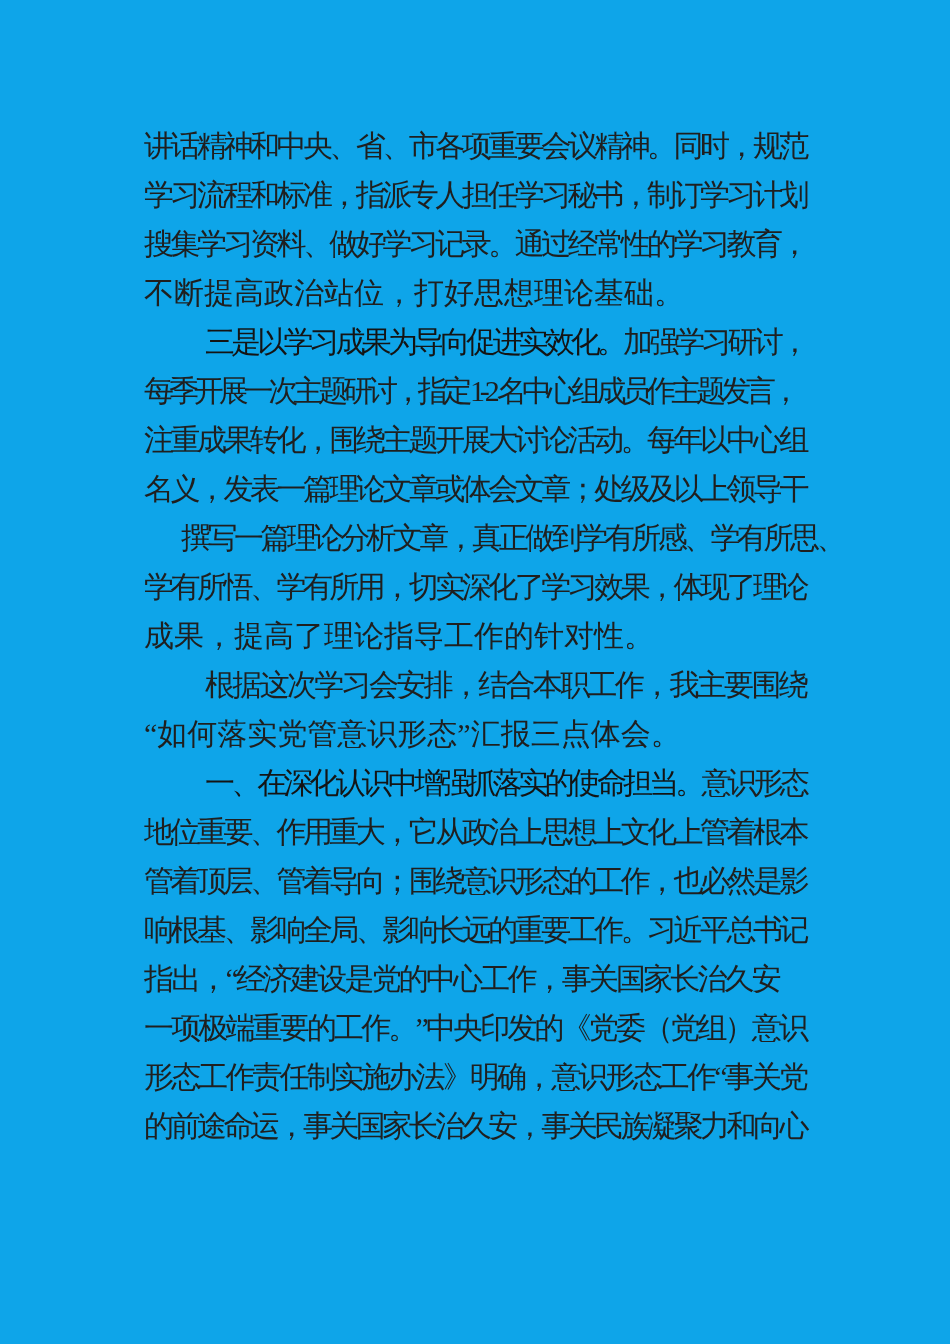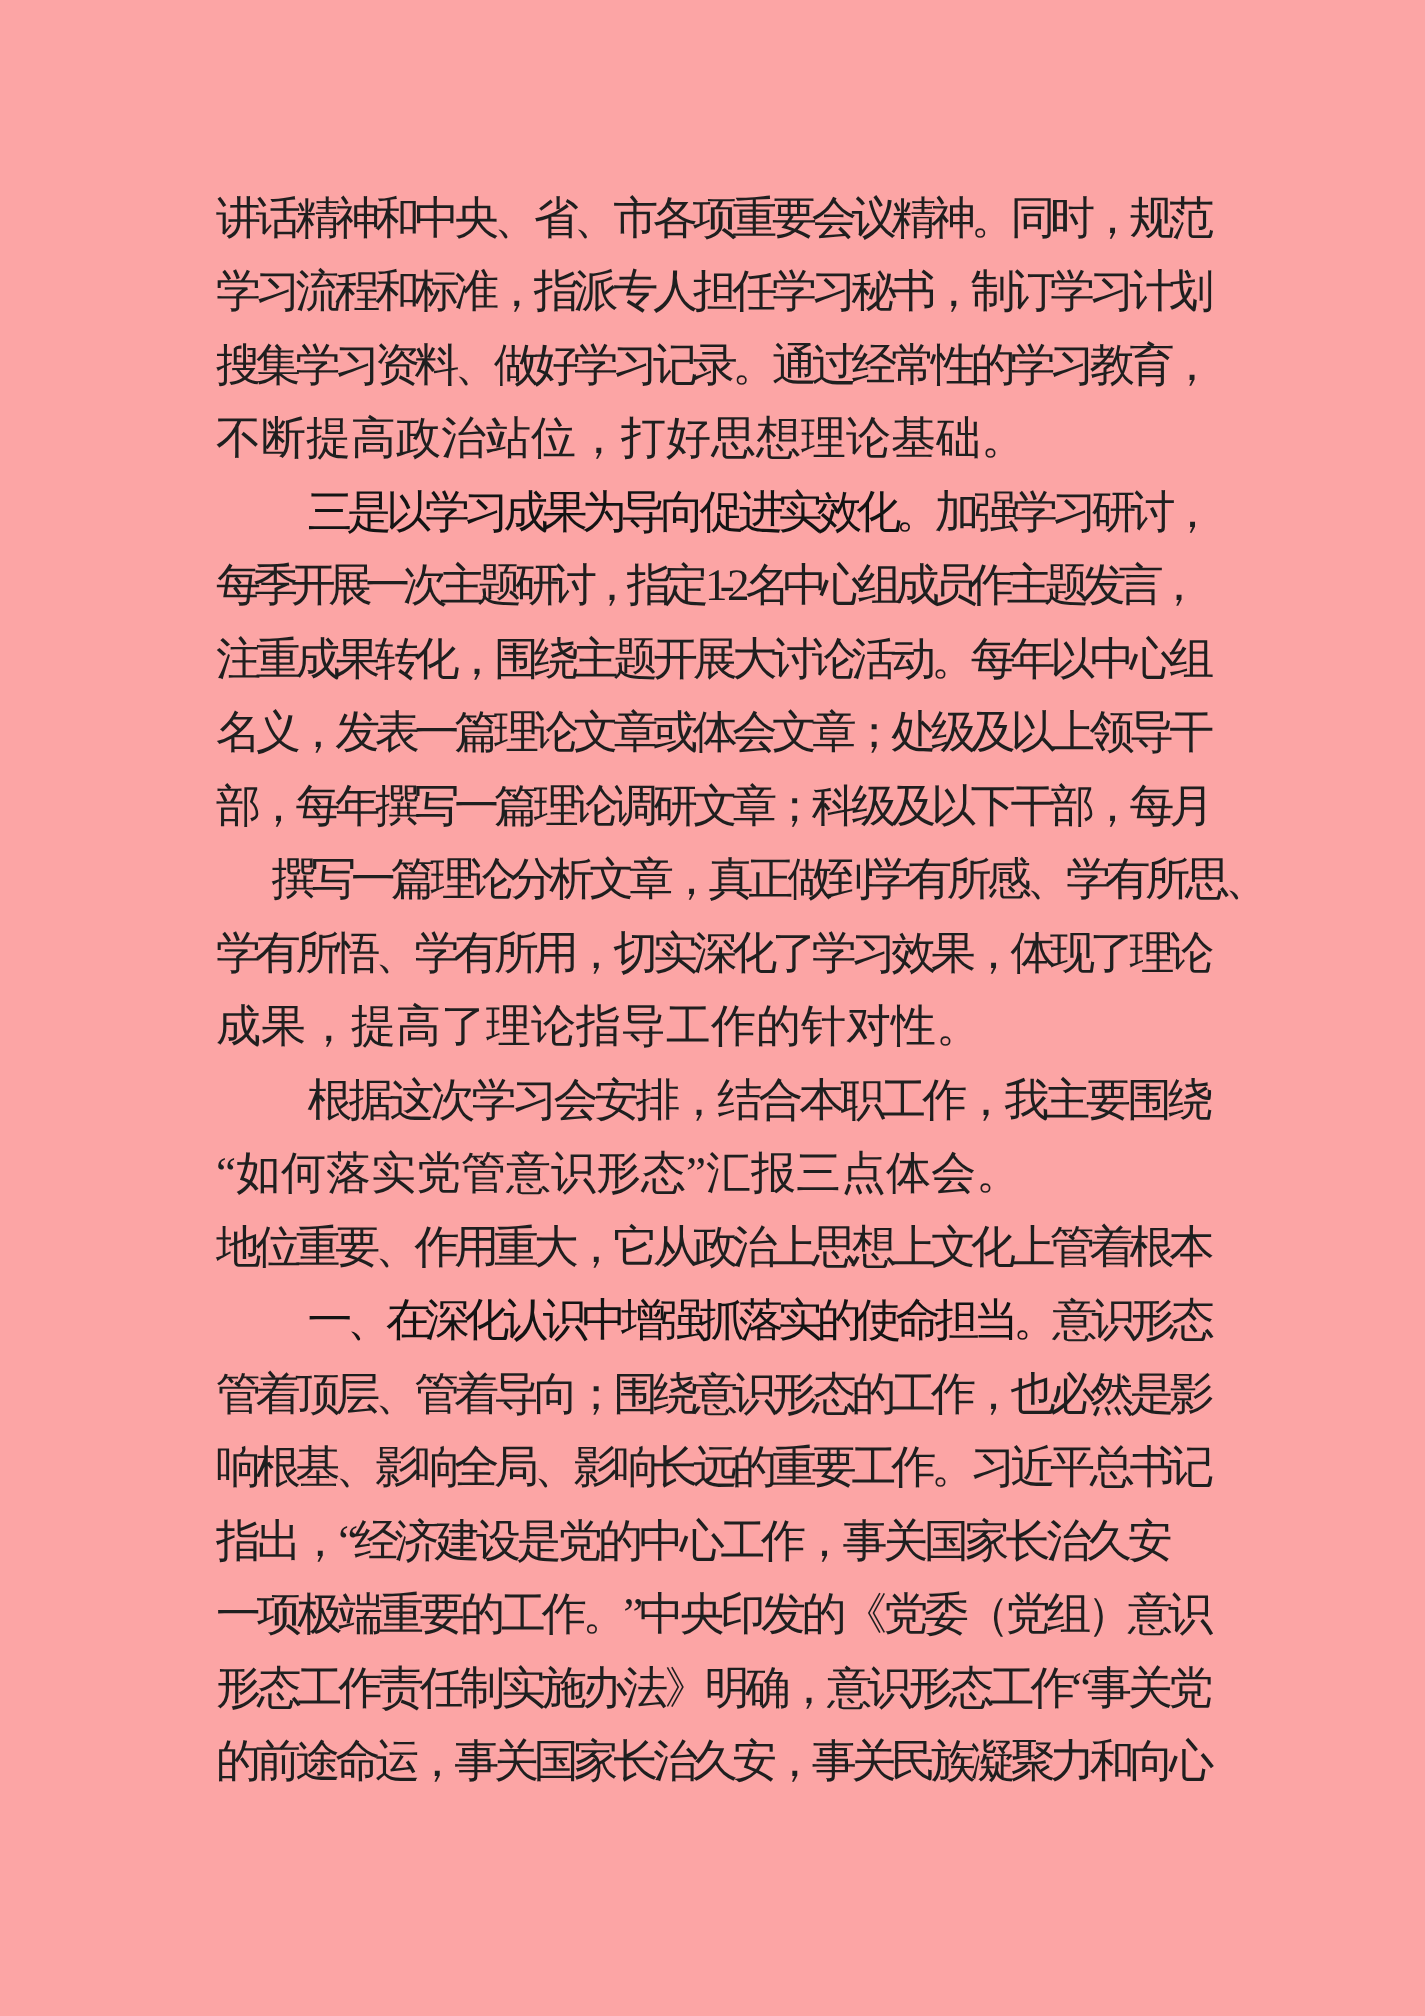--- a/index.html
+++ b/index.html
@@ -4,21 +4,21 @@
 <style>
   html, body {
     margin: 0;
     padding: 0;
     background: #ffffff;
   }
   .page {
     position: relative;
     width: 950px;
     height: 1344px;
-    background: #fca5a5;
+    background: #0ea5e9;
     overflow: hidden;
     font-family: "Liberation Serif", serif;
   }
   .content {
     position: absolute;
     left: 144px;
     top: 121px;
     width: 662px;
     color: #1f1f1f;
     font-size: 30px;
@@ -70,42 +70,39 @@
       <div class="line">
     <span class="line-inner" style="letter-spacing: -5.11px; margin-right: 5.11px;"><span class="seg-normal">每季开展一次主题研讨，指定 1-2 名中心组成员作主题发言，</span></span>
   </div>
       <div class="line">
     <span class="line-inner" style="letter-spacing: -3.52px; margin-right: 3.52px;"><span class="seg-normal">注重成果转化，围绕主题开展大讨论活动。每年以中心组</span></span>
   </div>
       <div class="line">
     <span class="line-inner" style="letter-spacing: -3.52px; margin-right: 3.52px;"><span class="seg-normal">名义，发表一篇理论文章或体会文章；处级及以上领导干</span></span>
   </div>
       <div class="line">
-    <span class="line-inner" style="letter-spacing: -3.52px; margin-right: 3.52px;"><span class="seg-normal">部，每年撰写一篇理论调研文章；科级及以下干部，每月</span></span>
-  </div>
-      <div class="line">
     <span class="line-inner" style="letter-spacing: -3.52px; margin-right: 3.52px; margin-left: 37px;"><span class="seg-normal">撰写一篇理论分析文章，真正做到学有所感、学有所思、</span></span>
   </div>
       <div class="line">
     <span class="line-inner" style="letter-spacing: -3.52px; margin-right: 3.52px;"><span class="seg-normal">学有所悟、学有所用，切实深化了学习效果，体现了理论</span></span>
   </div>
       <div class="line">
     <span class="line-inner"><span class="seg-normal">成果，提高了理论指导工作的针对性。</span></span>
   </div>
       <div class="line indent">
     <span class="line-inner" style="letter-spacing: -2.68px; margin-right: 2.68px;"><span class="seg-normal">根据这次学习会安排，结合本职工作，我主要围绕</span></span>
   </div>
       <div class="line">
     <span class="line-inner"><span class="seg-normal">“如何落实党管意识形态”汇报三点体会。</span></span>
   </div>
+      <div class="line indent">
+    <span class="line-inner" style="letter-spacing: -3.87px; margin-right: 3.87px;"><span class="seg-bold">一、在深化认识中增强抓落实的使命担当。</span><span class="seg-normal">意识形态</span></span>
+  </div>
       <div class="line">
     <span class="line-inner" style="letter-spacing: -3.52px; margin-right: 3.52px;"><span class="seg-normal">地位重要、作用重大，它从政治上思想上文化上管着根本</span></span>
-  </div>
-      <div class="line indent">
-    <span class="line-inner" style="letter-spacing: -3.87px; margin-right: 3.87px;"><span class="seg-bold">一、在深化认识中增强抓落实的使命担当。</span><span class="seg-normal">意识形态</span></span>
   </div>
       <div class="line">
     <span class="line-inner" style="letter-spacing: -3.52px; margin-right: 3.52px;"><span class="seg-normal">管着顶层、管着导向；围绕意识形态的工作，也必然是影</span></span>
   </div>
       <div class="line">
     <span class="line-inner" style="letter-spacing: -3.52px; margin-right: 3px;"><span class="seg-normal">响根基、影响全局、影响长远的重要工作。习近平总书记</span></span>
   </div>
       <div class="line">
     <span class="line-inner" style="letter-spacing: -2.85px; margin-right: 2.85px;"><span class="seg-normal">指出，“经济建设是党的中心工作，事关国家长治久安</span></span>
   </div>

